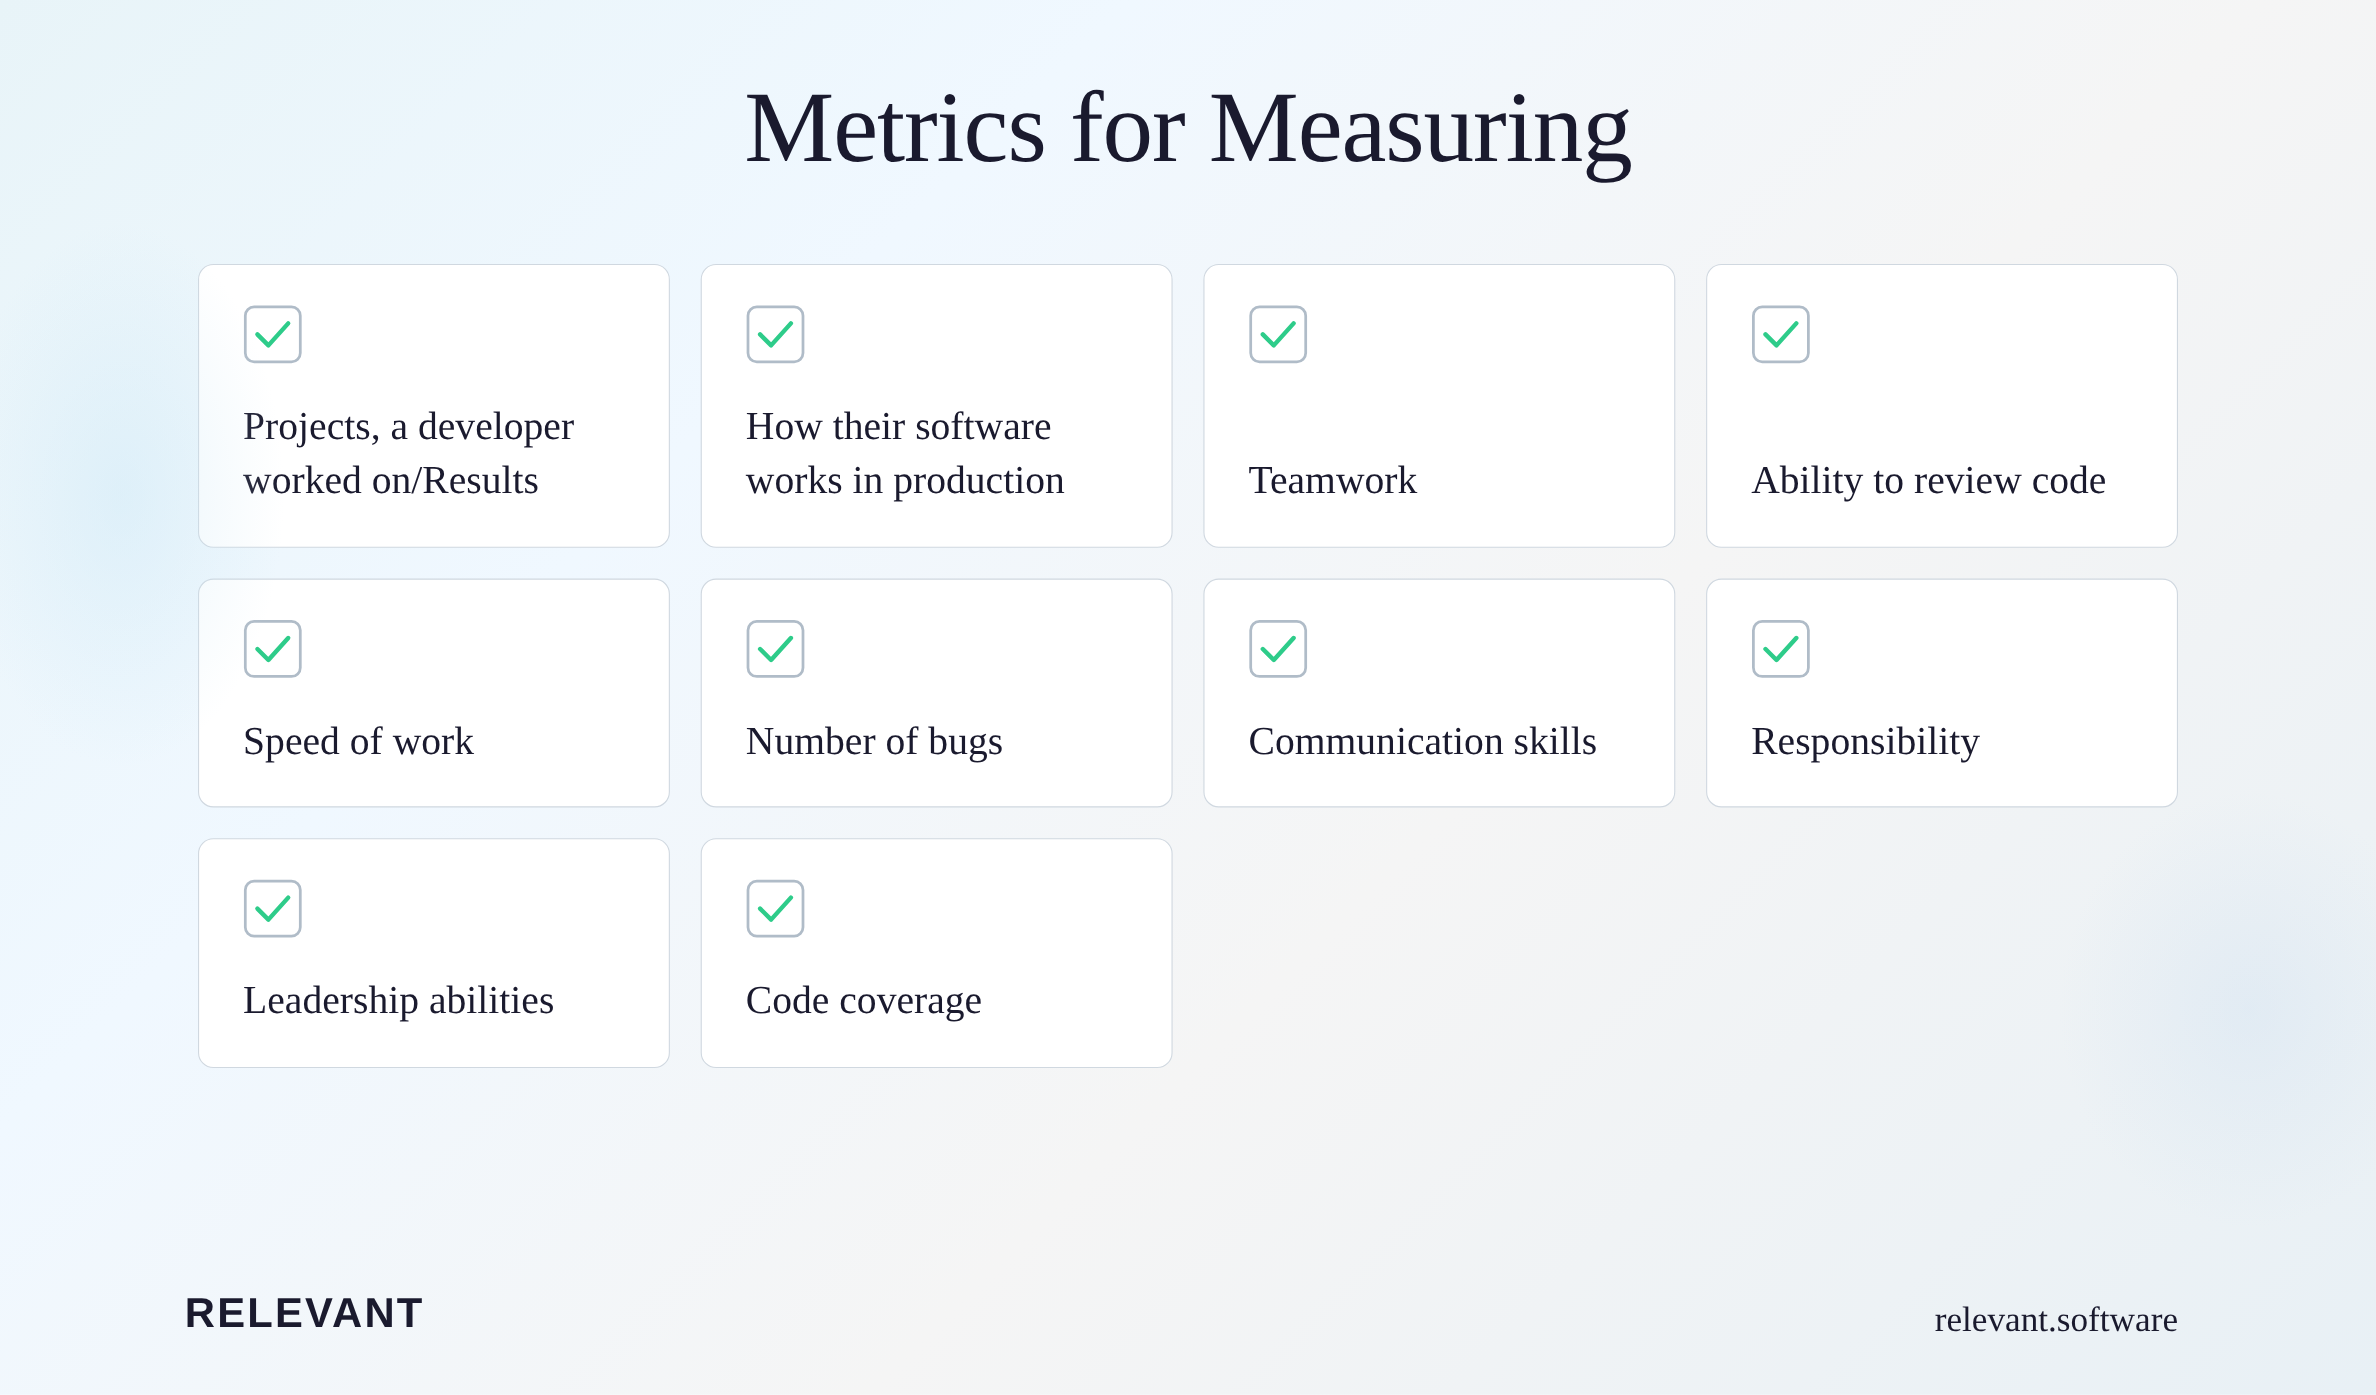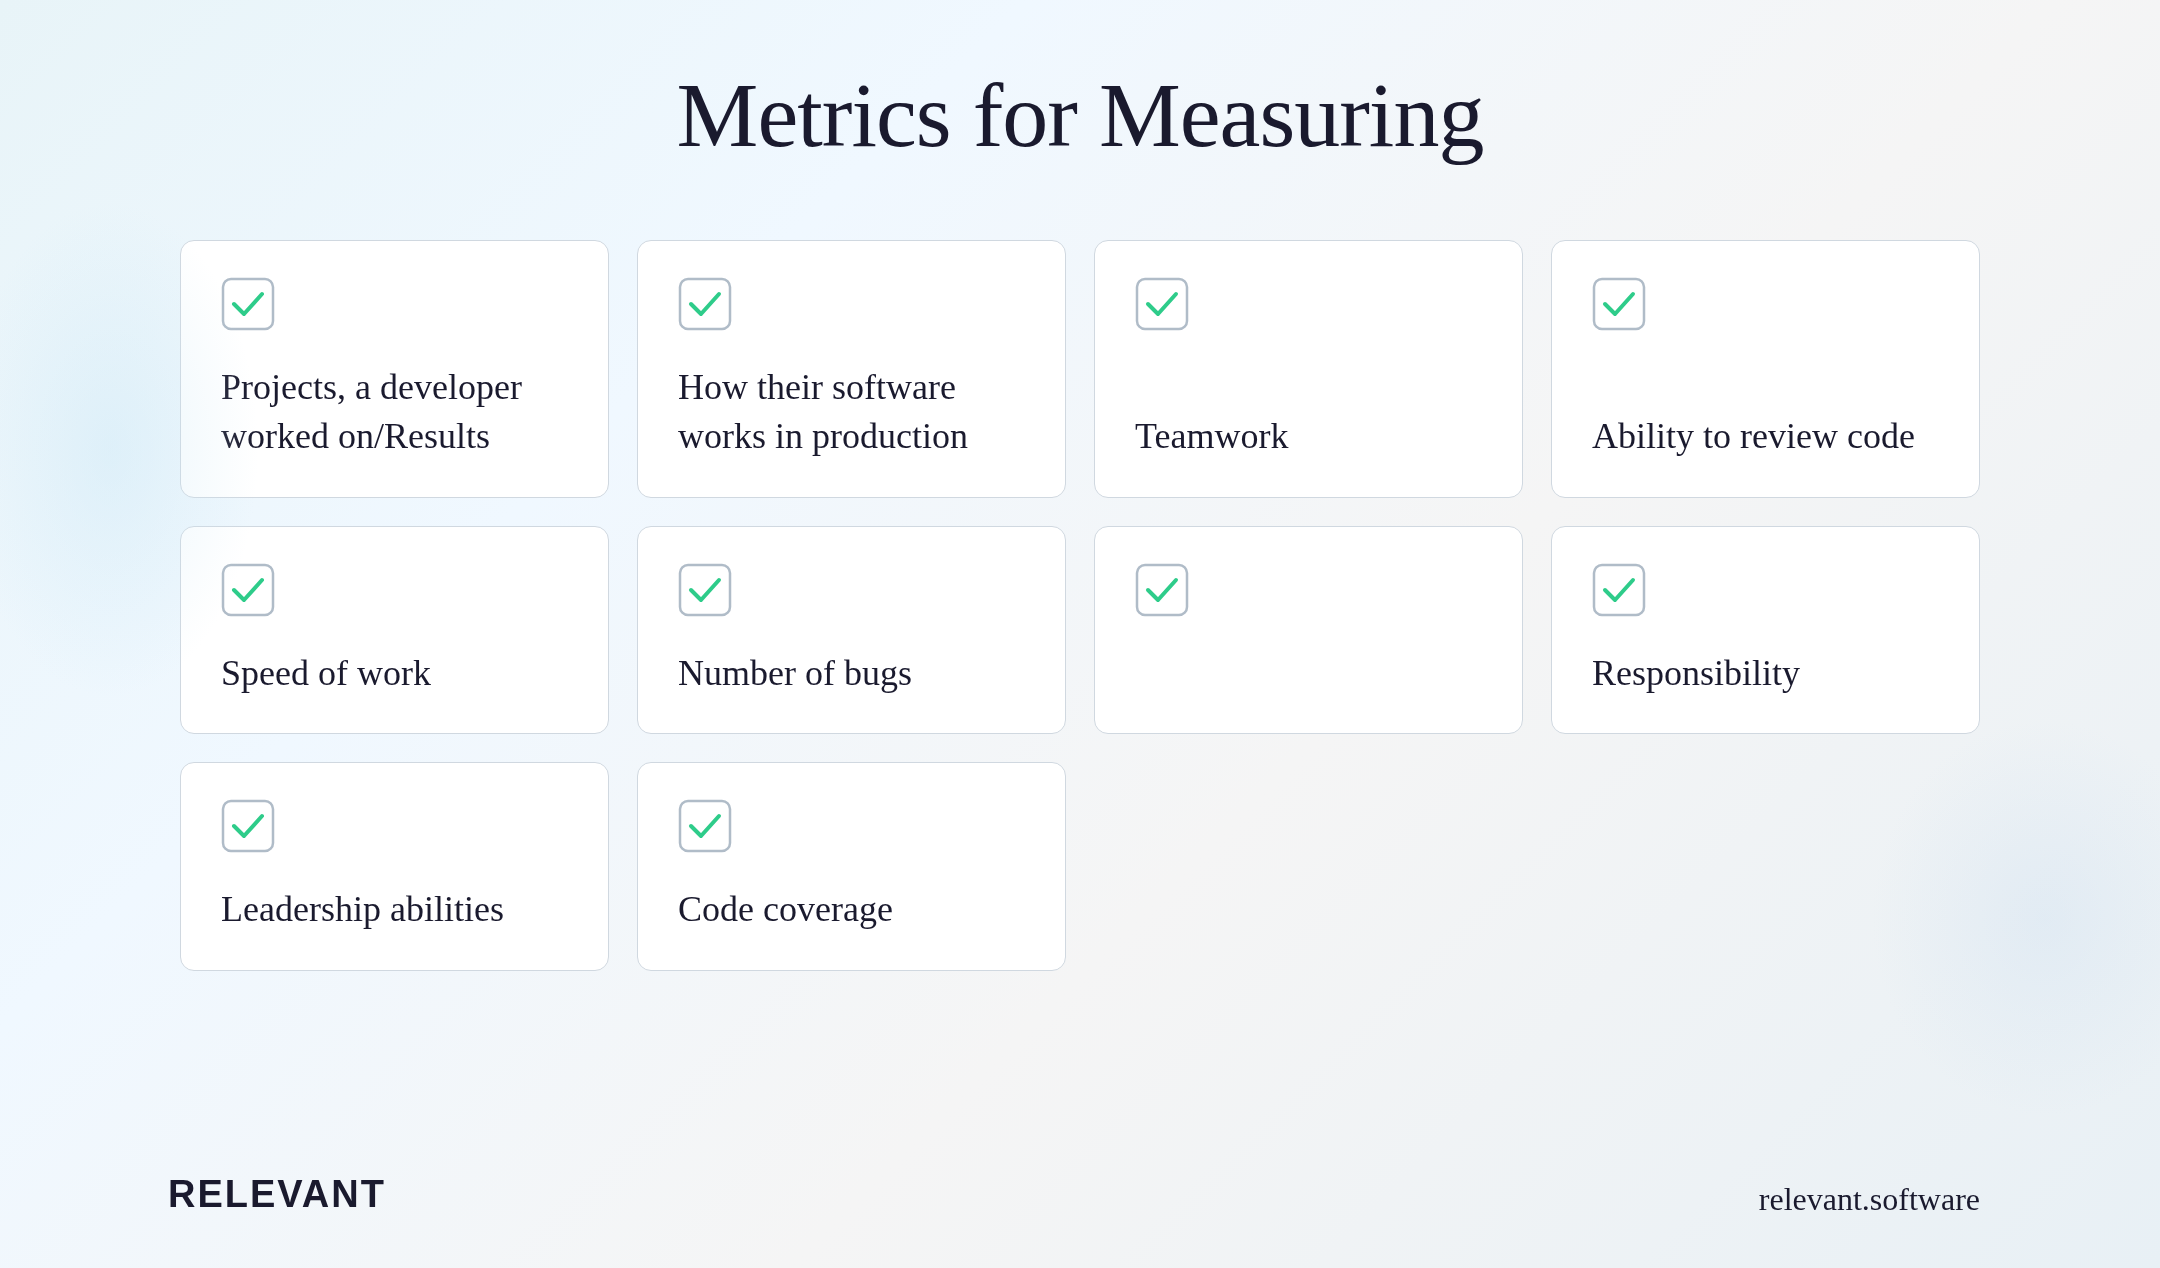--- a/index.html
+++ b/index.html
@@ -185,20 +185,21 @@
         <polyline points="13,27 23,37 41,17" stroke="#2ecc8a" stroke-width="4" stroke-linecap="round" stroke-linejoin="round"></polyline>
       </svg>
       <span class="card-label">Number of bugs</span>
     </div>
 
     <div class="card">
       <svg class="checkbox-icon" viewBox="0 0 54 54" fill="none" xmlns="http://www.w3.org/2000/svg">
         <rect x="2" y="2" width="50" height="50" rx="8" stroke="#b0bcc8" stroke-width="2.5" fill="white"></rect>
         <polyline points="13,27 23,37 41,17" stroke="#2ecc8a" stroke-width="4" stroke-linecap="round" stroke-linejoin="round"></polyline>
       </svg>
+      <span class="card-label">Communication skills</span>
     </div>
 
     <div class="card">
       <svg class="checkbox-icon" viewBox="0 0 54 54" fill="none" xmlns="http://www.w3.org/2000/svg">
         <rect x="2" y="2" width="50" height="50" rx="8" stroke="#b0bcc8" stroke-width="2.5" fill="white"></rect>
         <polyline points="13,27 23,37 41,17" stroke="#2ecc8a" stroke-width="4" stroke-linecap="round" stroke-linejoin="round"></polyline>
       </svg>
       <span class="card-label">Responsibility</span>
     </div>
 

